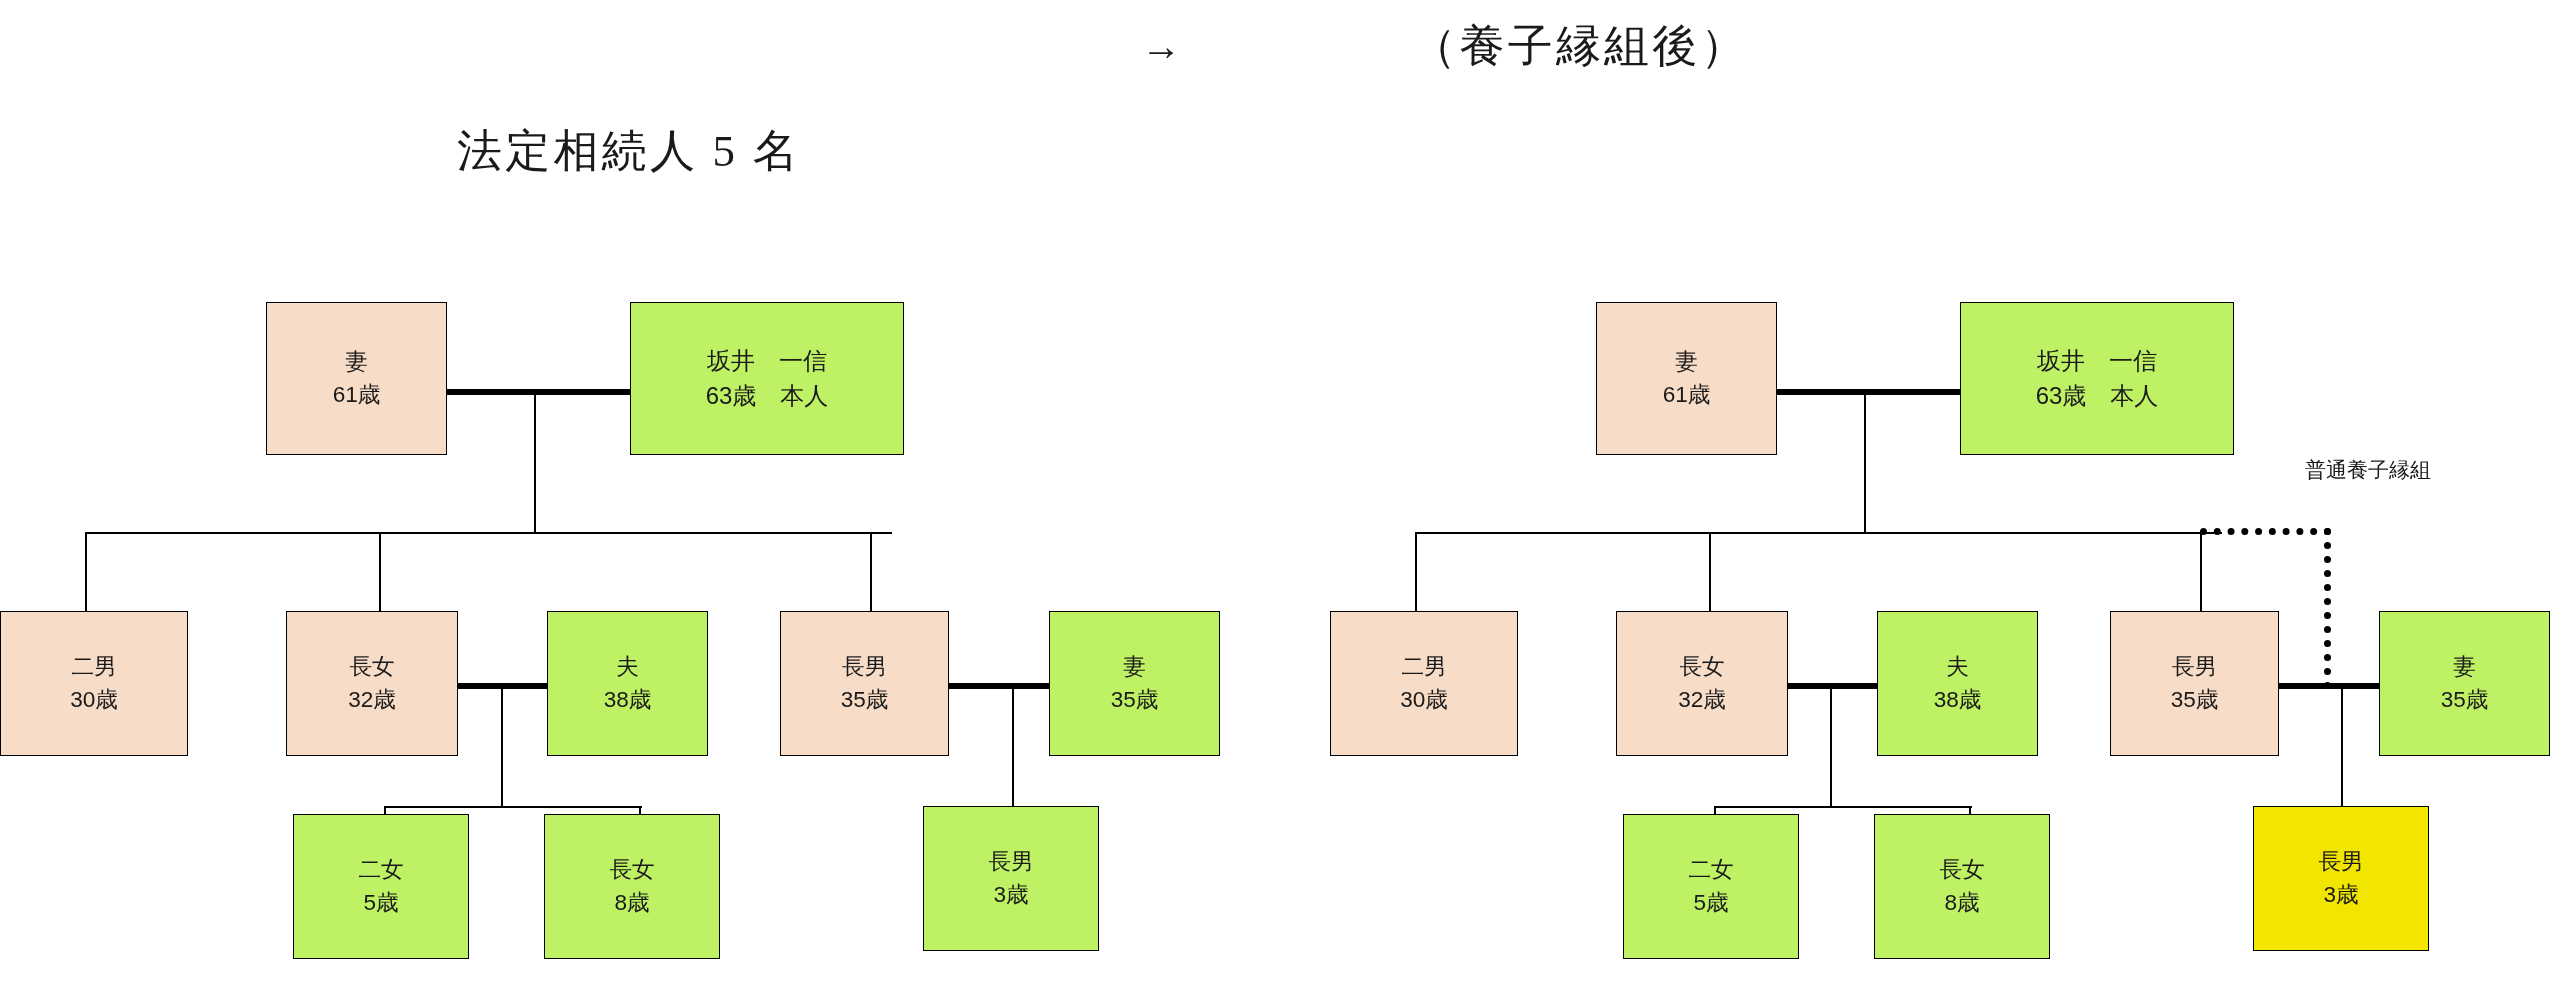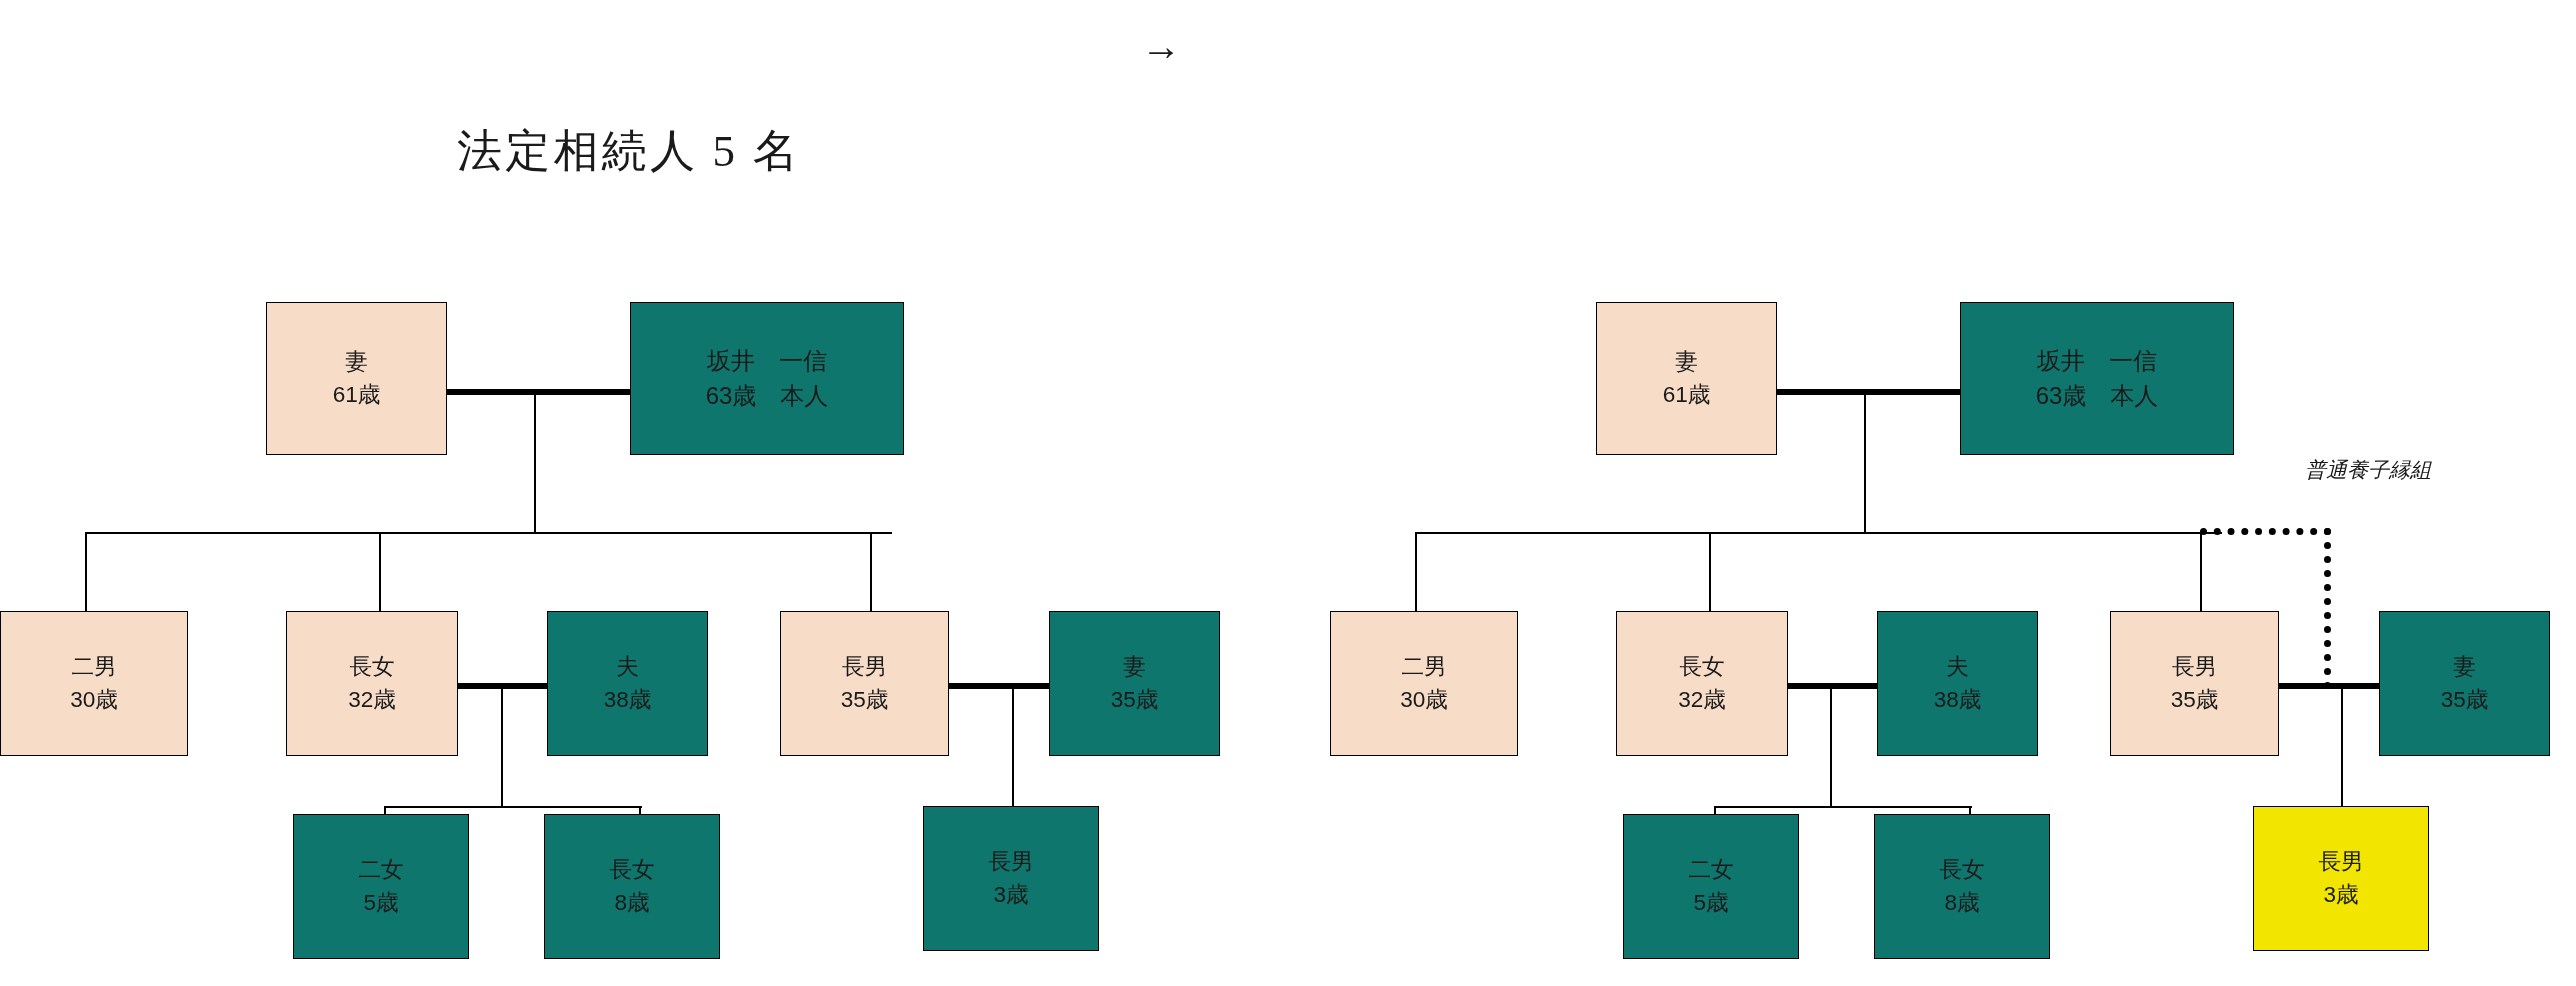--- a/index.html
+++ b/index.html
@@ -37,21 +37,21 @@
     font-size: 40px;
     color: #1a1a1a;
     white-space: nowrap;
   }
 
   
   .node {
     position: absolute;
     box-sizing: border-box;
     border: 1.6px solid #000000;
-    background: #0f766e;
+    background: #bef264;
     display: flex;
     flex-direction: column;
     align-items: center;
     justify-content: center;
     font-size: 22.6px;
     line-height: 1.45;
     color: #1a1a1a;
     z-index: 3;
   }
   .node .l1, .node .l2 {
@@ -84,32 +84,32 @@
   .dot-v {
     border-left: 7.3px dotted #000000;
   }
 
   .sidelabel {
     position: absolute;
     font-size: 21px;
     color: #1a1a1a;
     white-space: nowrap;
     z-index: 4;
-    font-style: italic;
   }
 </style>
 </head>
 <body>
 
 <div class="stage">
 
   <div class="heading" style="left:371px; top:121px; width:516px;">法定相続人 5 名</div>
 
   <div class="arrow" style="left:1141px; top:22.6px;">→</div>
 
+  <div class="heading" style="left:1322px; top:16px; width:516px;">（養子縁組後）</div>
 
   <div>
 
     <div class="line thick-h" style="left:443px; top:389px; width:187px;"></div>
 
     <div class="line thin-v" style="left:534px; top:393px; height:141px;"></div>
 
     <div class="line thin-h" style="left:85px; top:532px; width:807px;"></div>
 
     <div class="line thin-v" style="left:85px; top:532px; height:81px;"></div>

